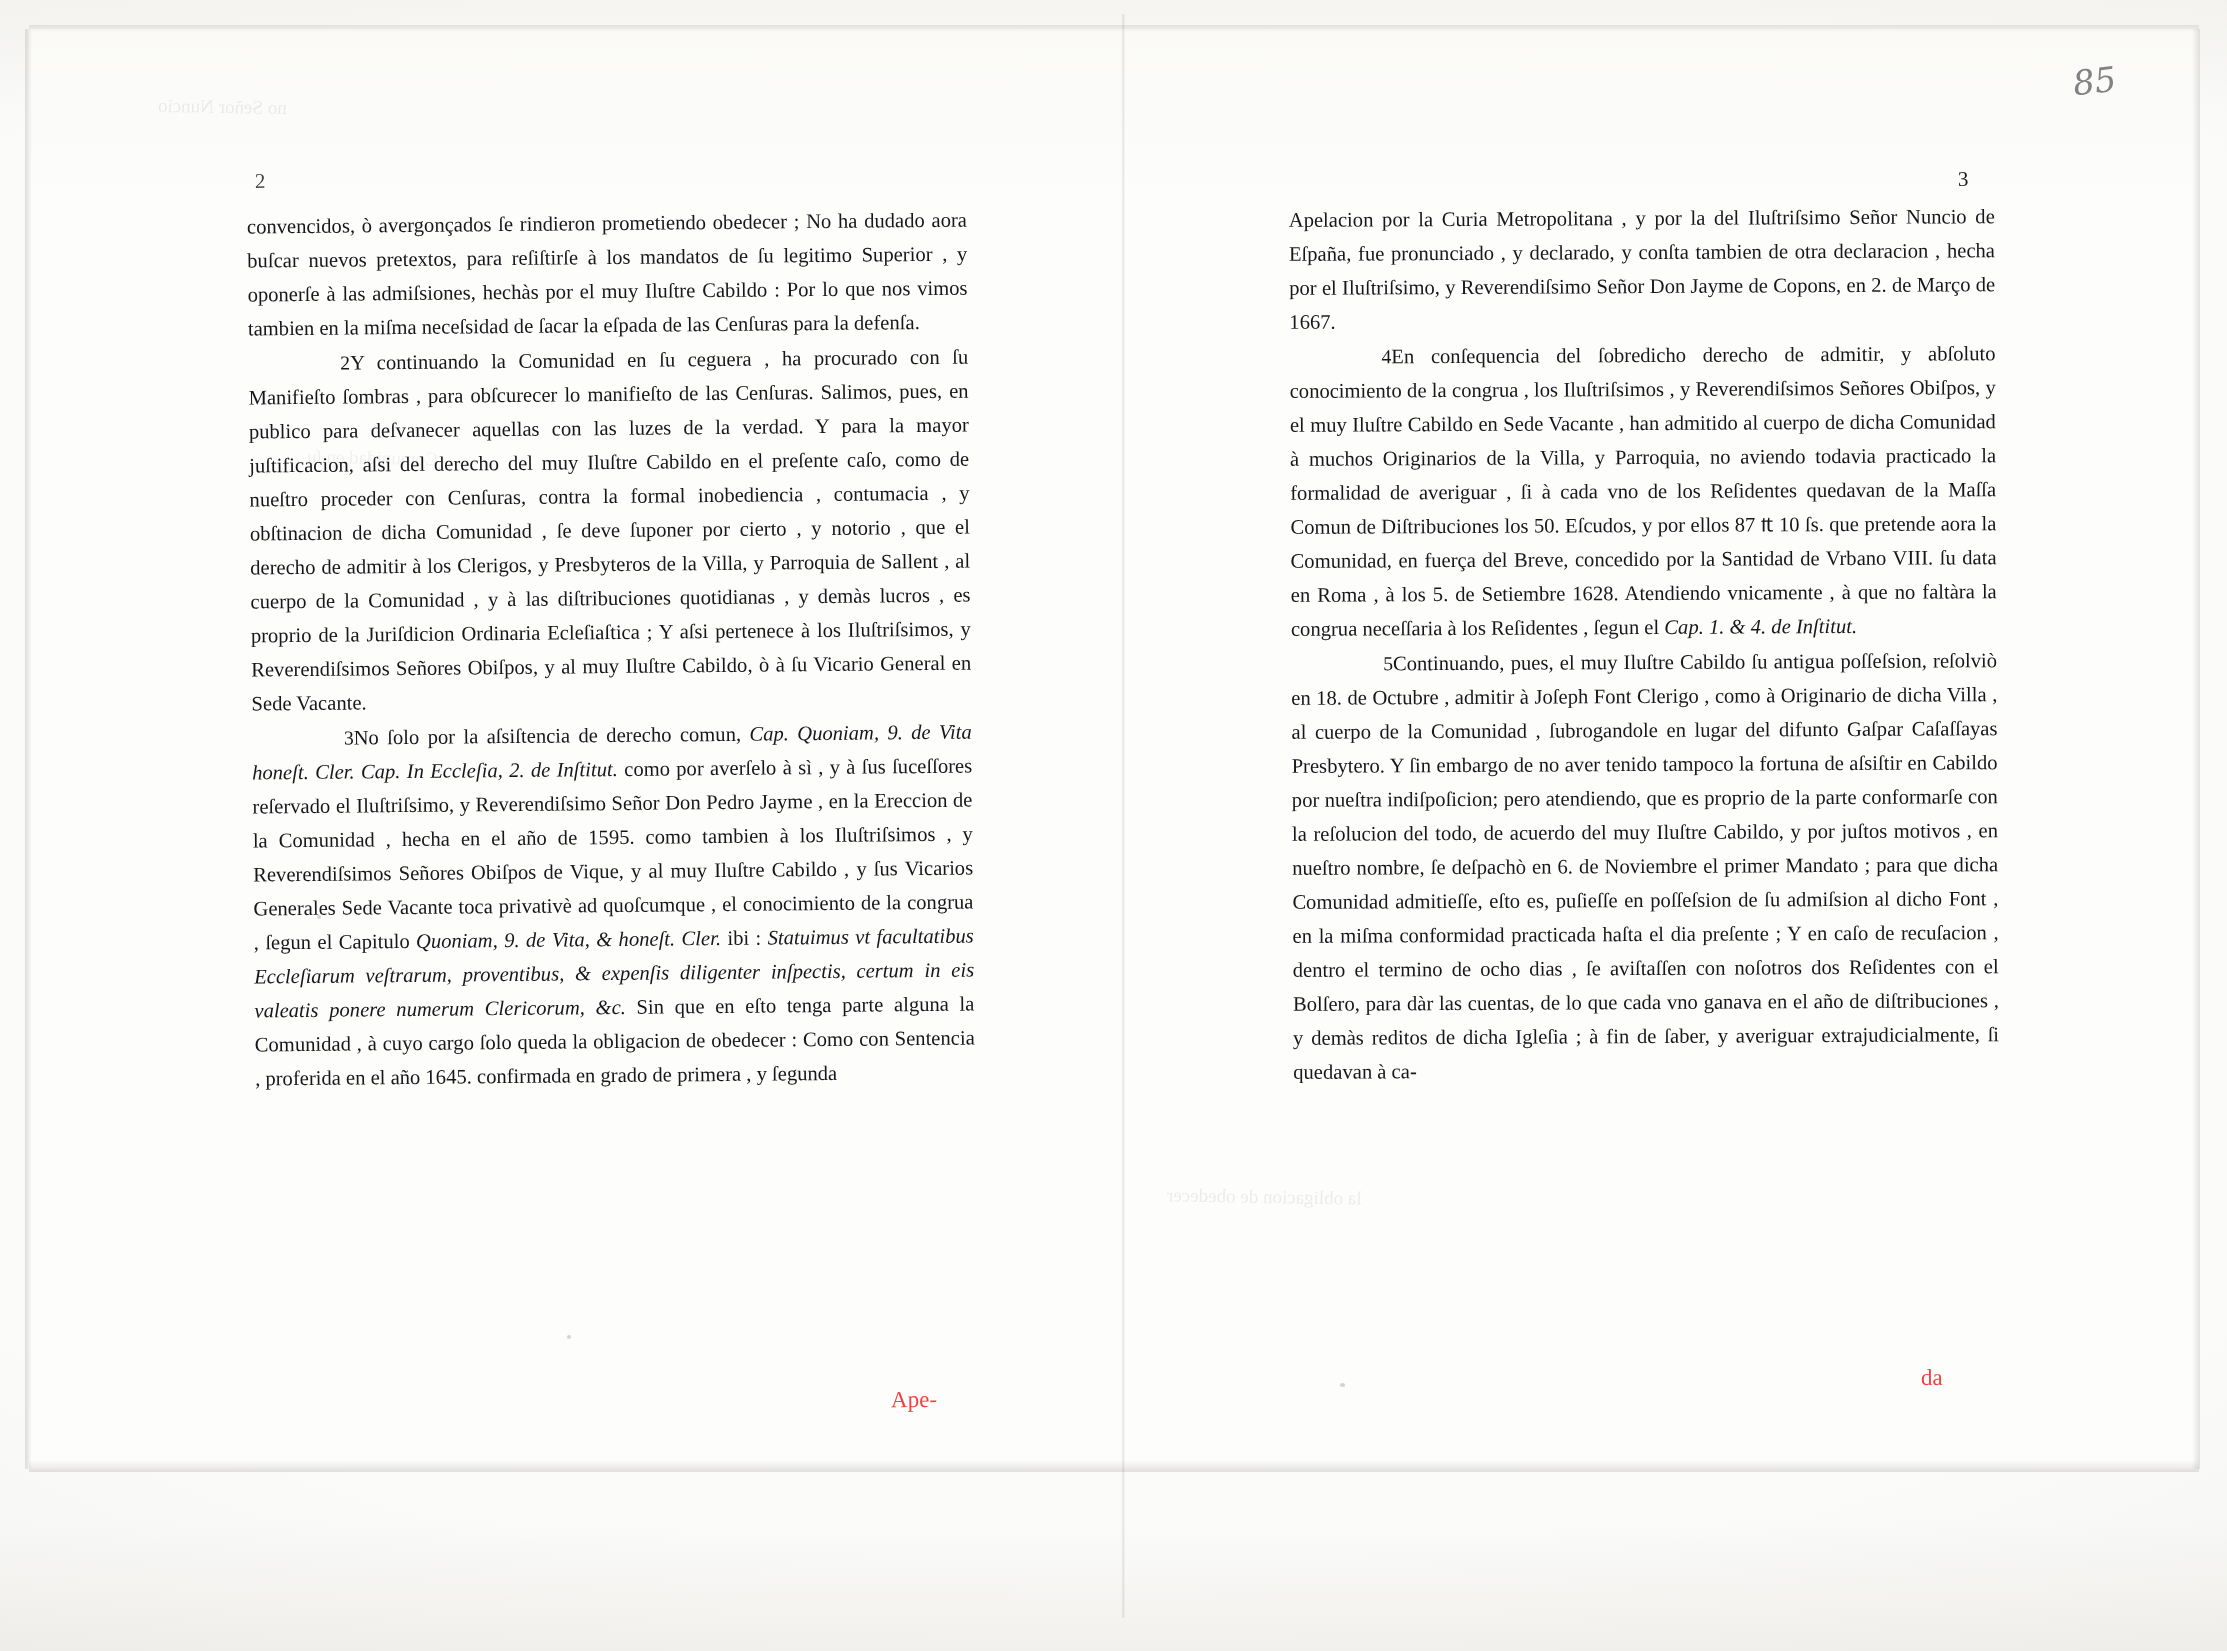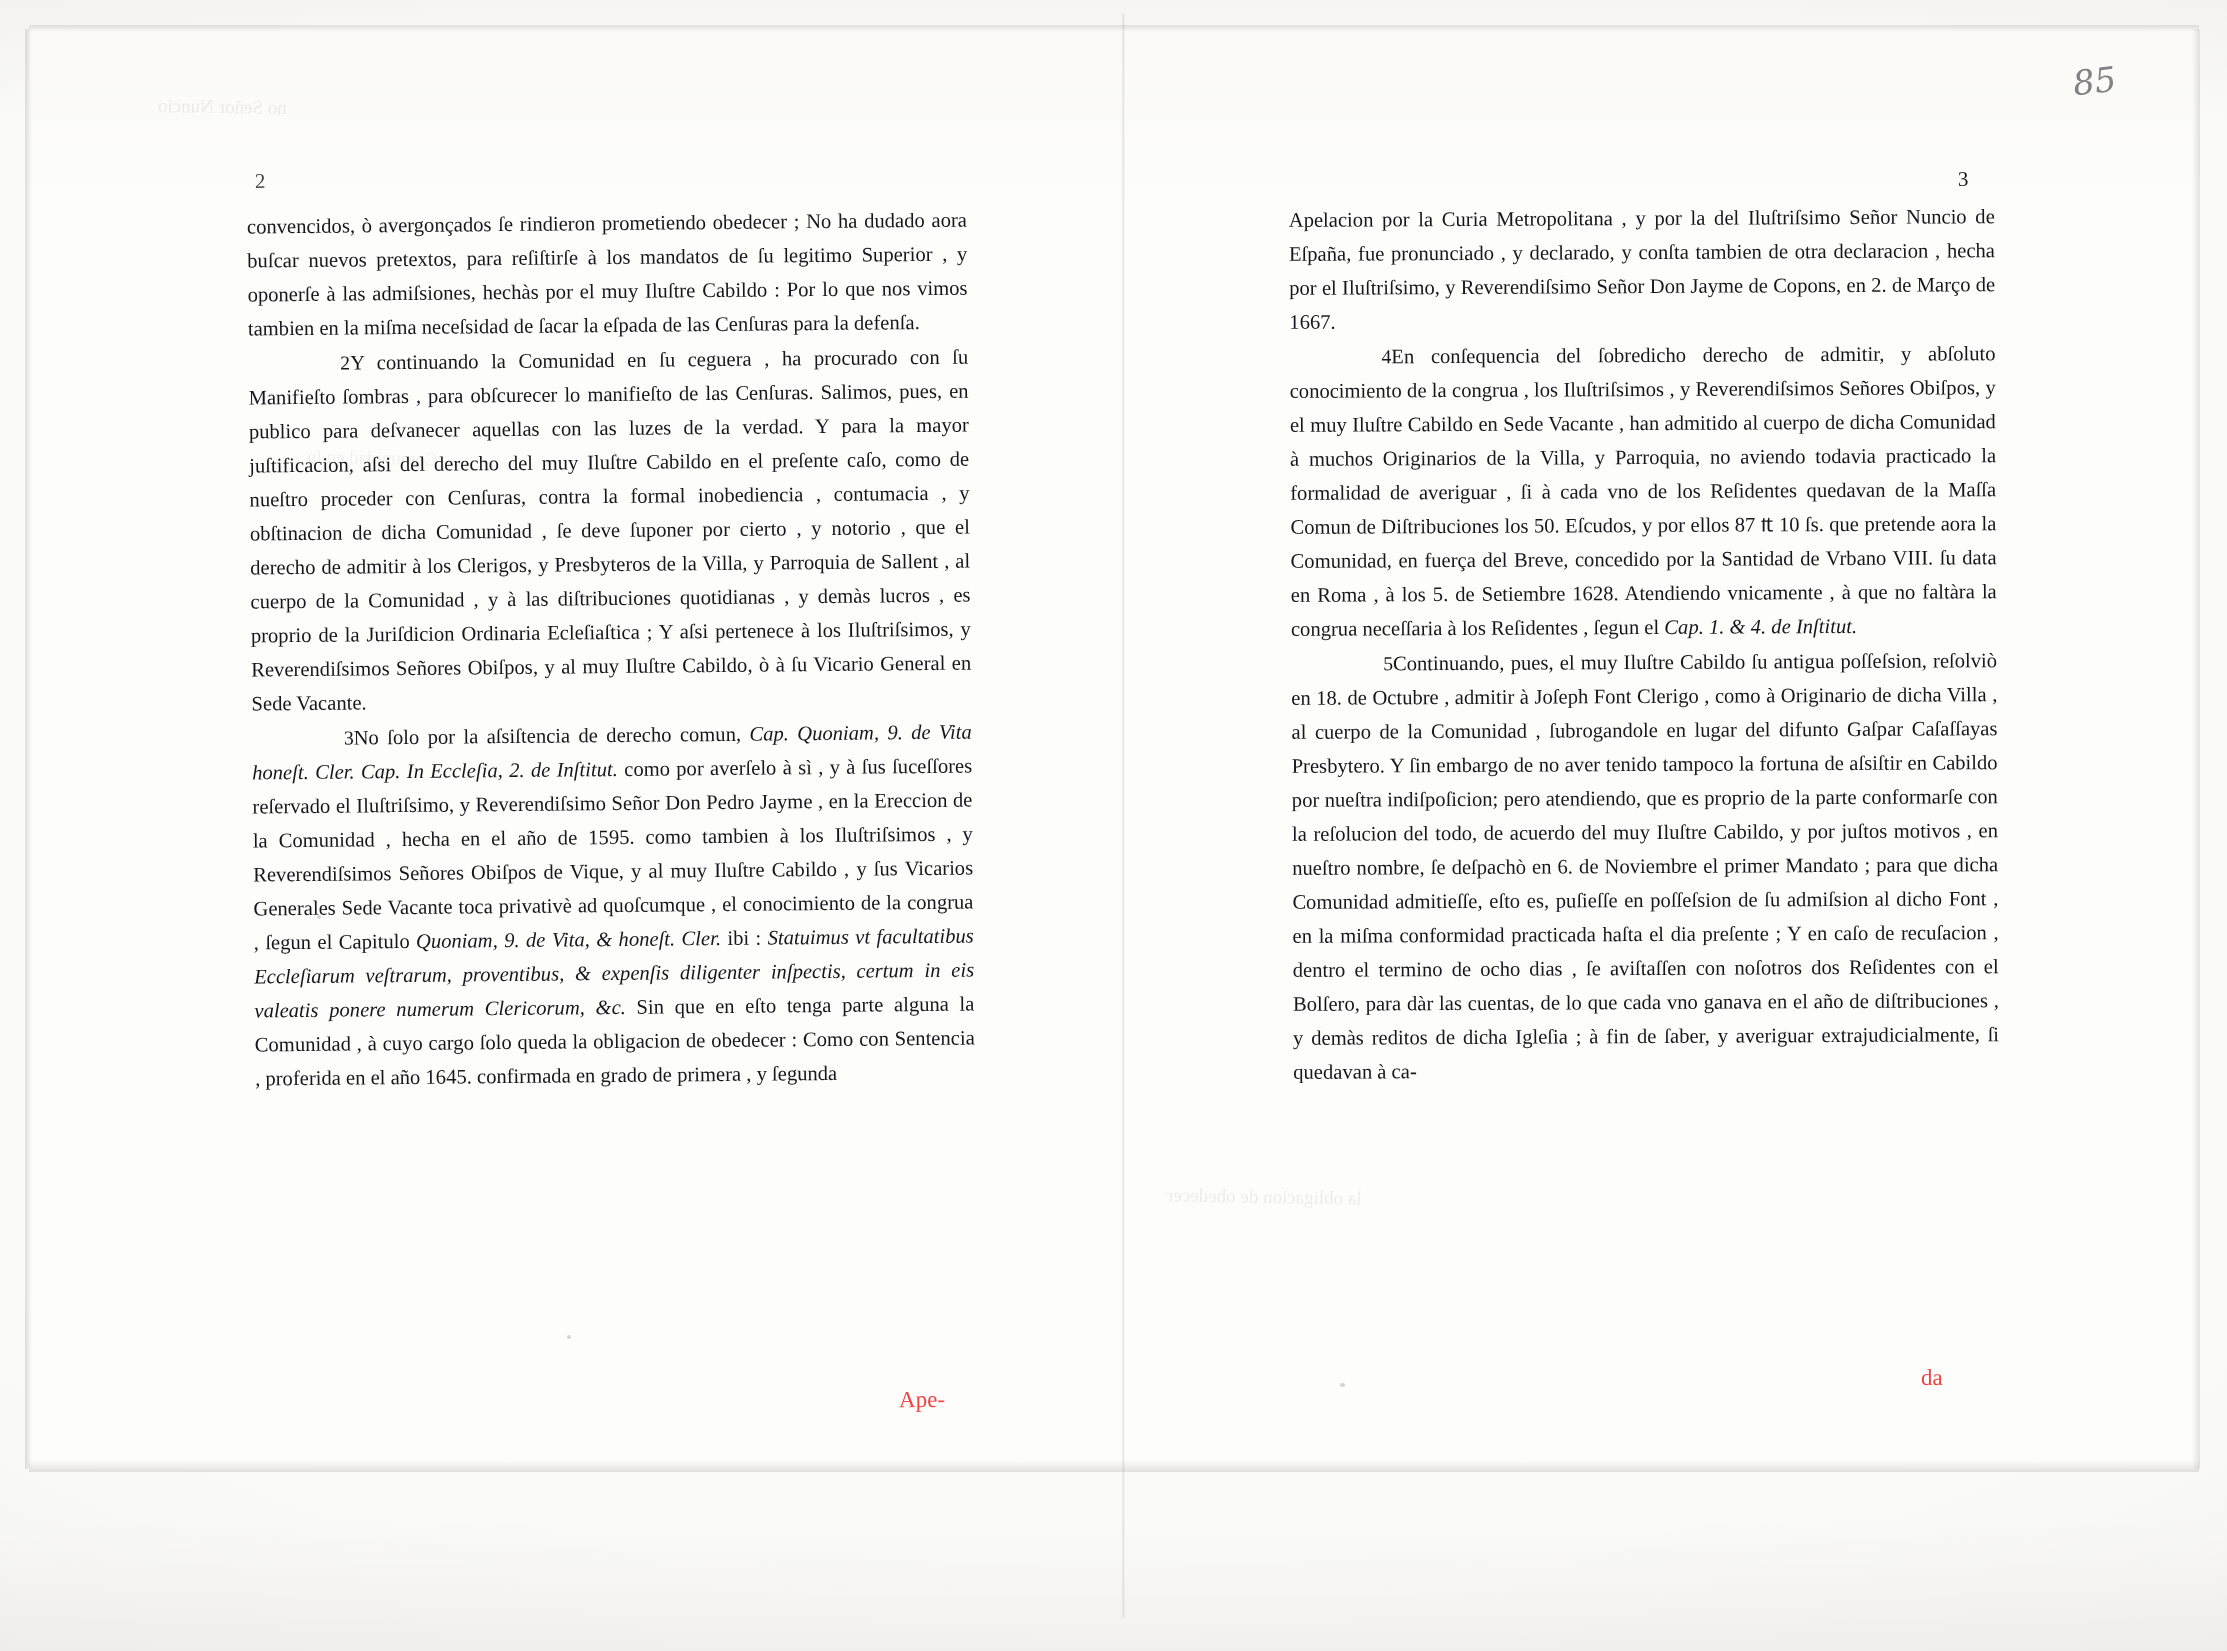--- a/index.html
+++ b/index.html
@@ -125,21 +125,21 @@
     top: 167px;
     transform: rotate(-1deg);
   }
 
   
   .catchword {
     position: absolute;
     font-size: 23px;
     color: #ef4444;
   }
-  .catch-left  { left: 891px; top: 1387px; transform: rotate(-0.6deg); margin-left: 8px; }
+  .catch-left  { left: 891px; top: 1387px; transform: rotate(-0.6deg); }
   .catch-right { left: 1921px; top: 1365px; transform: rotate(-0.4deg); }
 
   
   .handwritten {
     position: absolute;
     left: 2073px;
     top: 61px;
     font-family: "DejaVu Serif", serif;
     font-style: italic;
     font-size: 34px;

